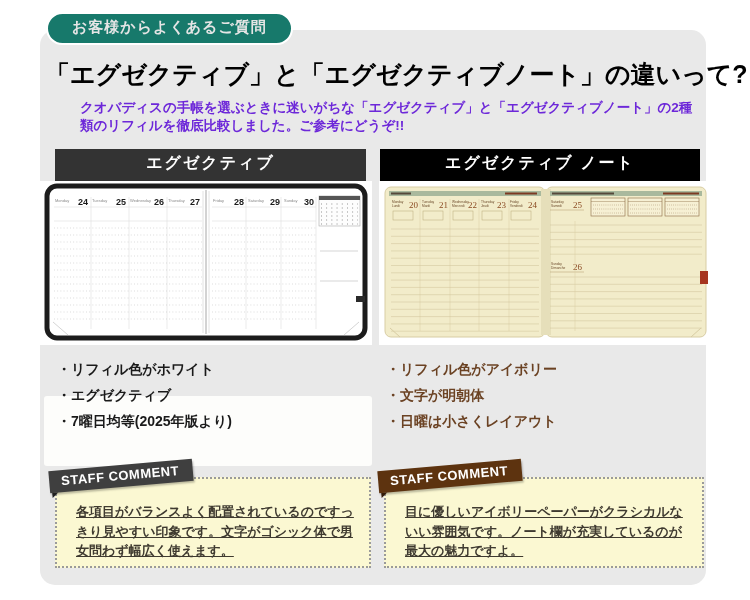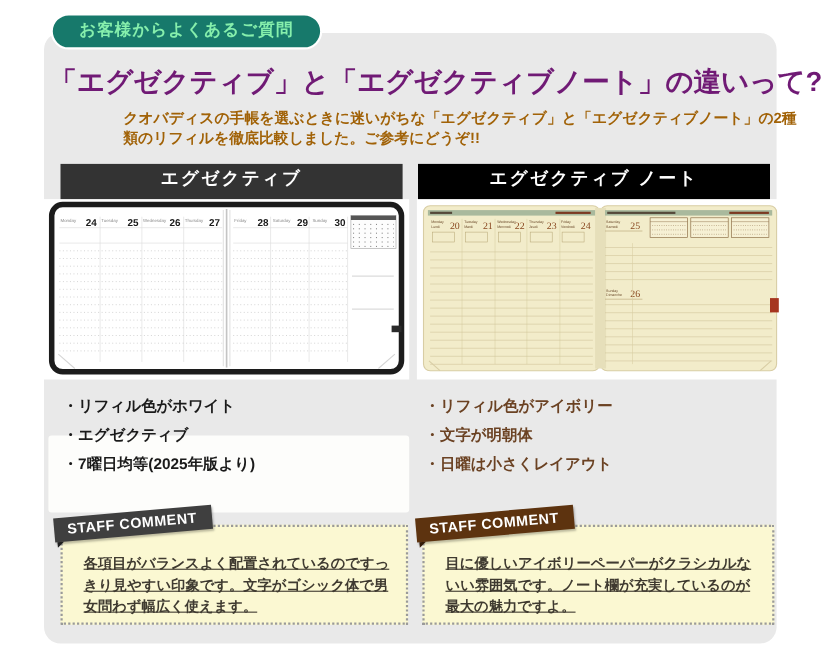--- a/index.html
+++ b/index.html
@@ -7,33 +7,33 @@
     position:relative;width:750px;height:600px;overflow:hidden;
     background:#ffffff;
     font-family:"Liberation Sans","DejaVu Sans",sans-serif;
   }
   .panel{
     position:absolute;left:40px;top:30px;width:666px;height:555px;
     background:#e9e9e9;border-radius:15px;
   }
   .badge{
     position:absolute;left:46px;top:12px;
-    background:#17796b;color:#86efac;
+    background:#17796b;color:#e5e5e5;
     font-size:15px;font-weight:bold;letter-spacing:1px;
     padding:4px 24px 6px;border-radius:17px;border:2px solid #ffffff;
     white-space:nowrap;
   }
   .title{
     position:absolute;top:58px;left:45px;width:660px;
-    text-align:center;color:#701a75;font-size:25px;font-weight:bold;
+    text-align:center;color:#000000;font-size:25px;font-weight:bold;
     white-space:nowrap;
   }
   .intro{
     position:absolute;top:99px;left:80px;width:618px;
-    font-size:13.5px;line-height:18px;color:#a16207;font-weight:bold;margin-left:32px;
+    font-size:13.5px;line-height:18px;color:#6d28d9;font-weight:bold;
   }
   .col-header{
     position:absolute;top:149px;height:40px;line-height:28px;
     text-align:center;color:#ffffff;font-weight:bold;font-size:16px;
     letter-spacing:2px;
   }
   .header-left{left:55px;width:311px;background:#333333;}
   .header-right{left:380px;width:320px;background:#000000;}
   .photo{position:absolute;top:181px;background:#ffffff;}
   .photo-left{left:40px;width:332px;height:164px;}

